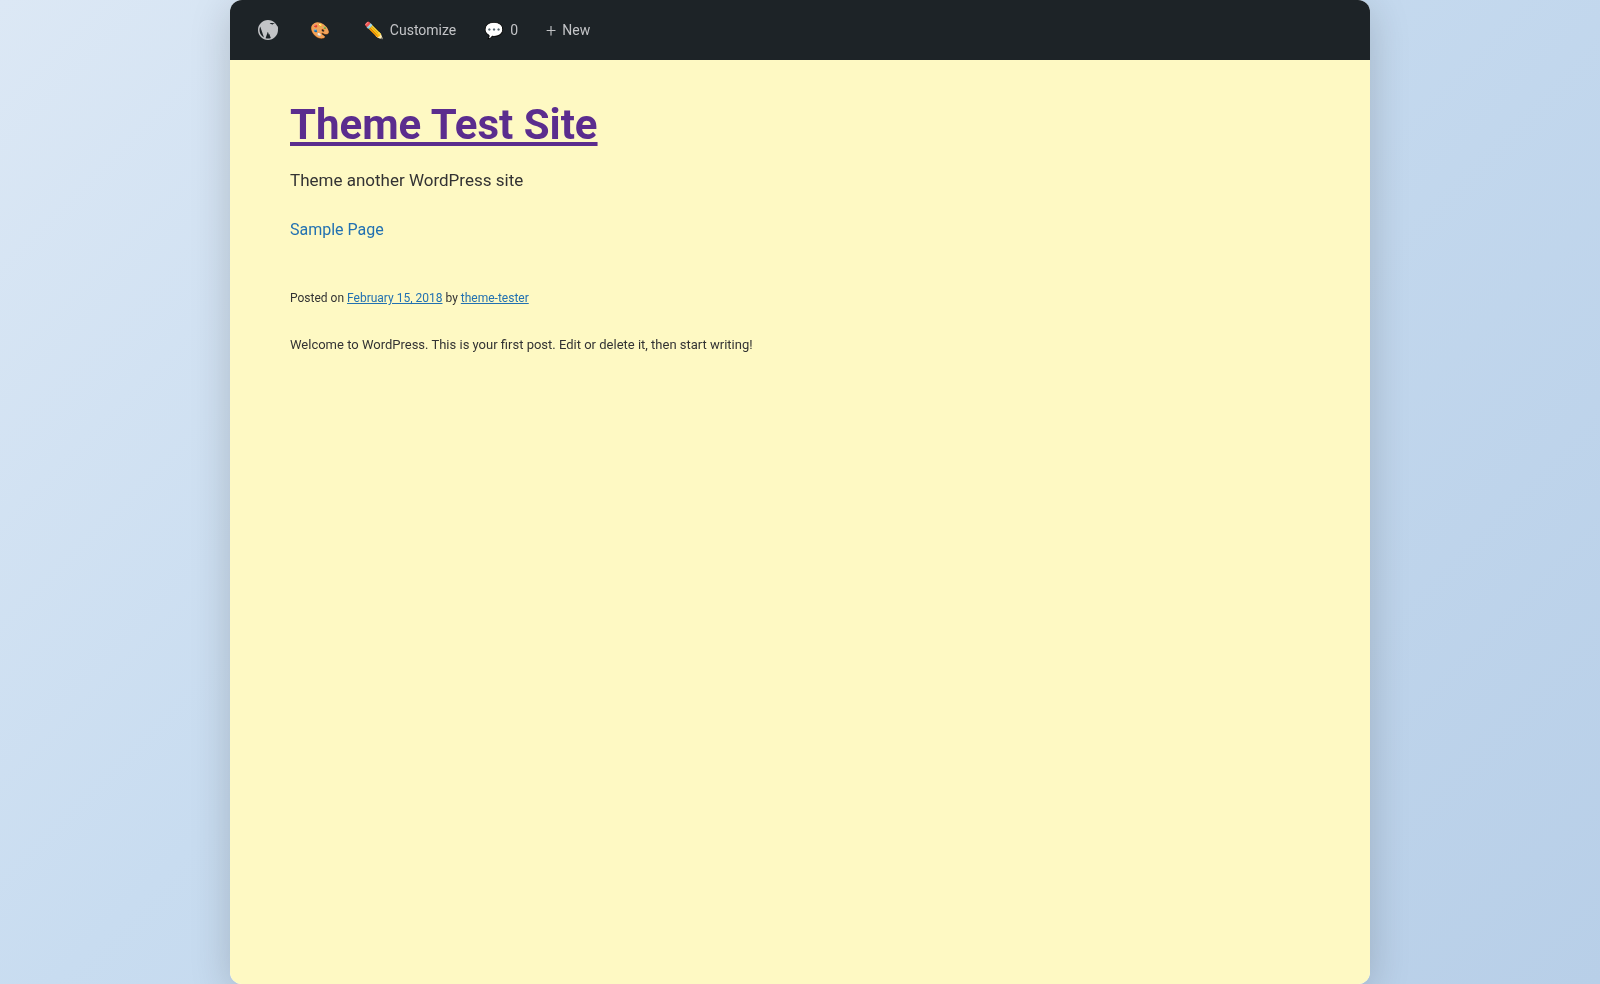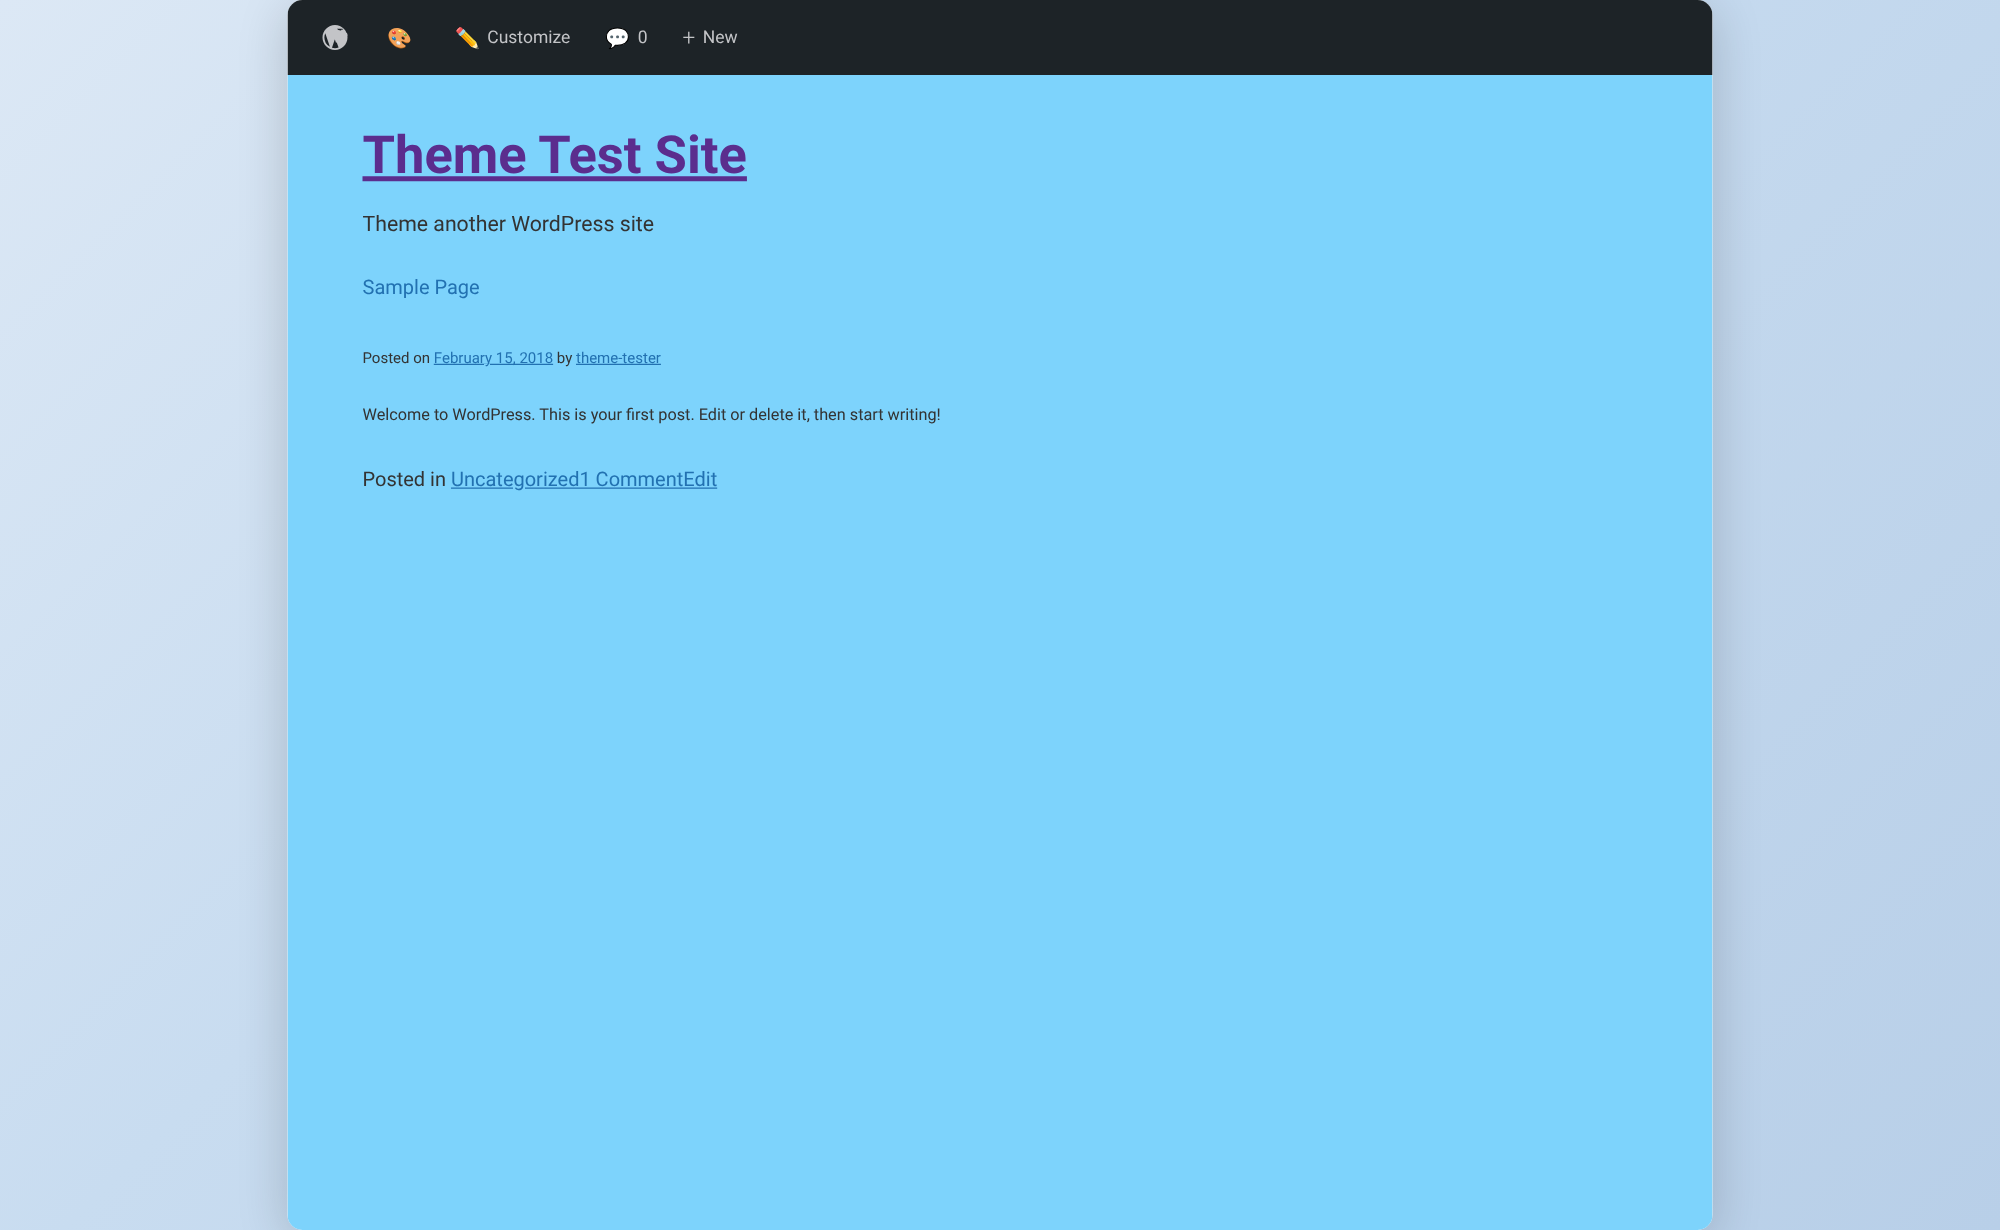--- a/index.html
+++ b/index.html
@@ -66,21 +66,21 @@
       font-size: 16px;
     }
 
     .admin-bar-item .plus-icon {
       font-size: 18px;
       font-weight: 300;
     }
 
     
     .site-content {
-      background: #7dd3fc;
+      background: #fef9c3;
       padding: 40px 60px 60px 60px;
       min-height: calc(984px - 60px);
     }
 
     .site-title {
       font-size: 42px;
       font-weight: 700;
       color: #5b2d8e;
       text-decoration: underline;
       margin-bottom: 20px;
@@ -89,21 +89,21 @@
       display: inline-block;
     }
 
     .site-tagline {
       font-size: 17px;
       color: #333;
       margin-bottom: 30px;
     }
 
     .site-nav {
-      margin-bottom: 40px;
+      margin-bottom: 52px;
     }
 
     .site-nav a {
       color: #2271b1;
       text-decoration: none;
       font-size: 16px;
     }
 
     .post-title {
       font-size: 36px;
@@ -201,22 +201,18 @@
 
       <p class="post-meta">
         <span>Posted on</span>
         <a href="#"> February 15, 2018</a>
         <span> by </span>
         <a href="#">theme-tester</a>
       </p>
 
       <p class="post-content">Welcome to WordPress. This is your first post. Edit or delete it, then start writing!</p>
 
-      <p class="post-footer">
-        <span>Posted in </span>
-        <a href="#">Uncategorized1 CommentEdit</a>
-      </p>
 
     </article>
 
   </div>
 
 </div>
 
 </body></html>

